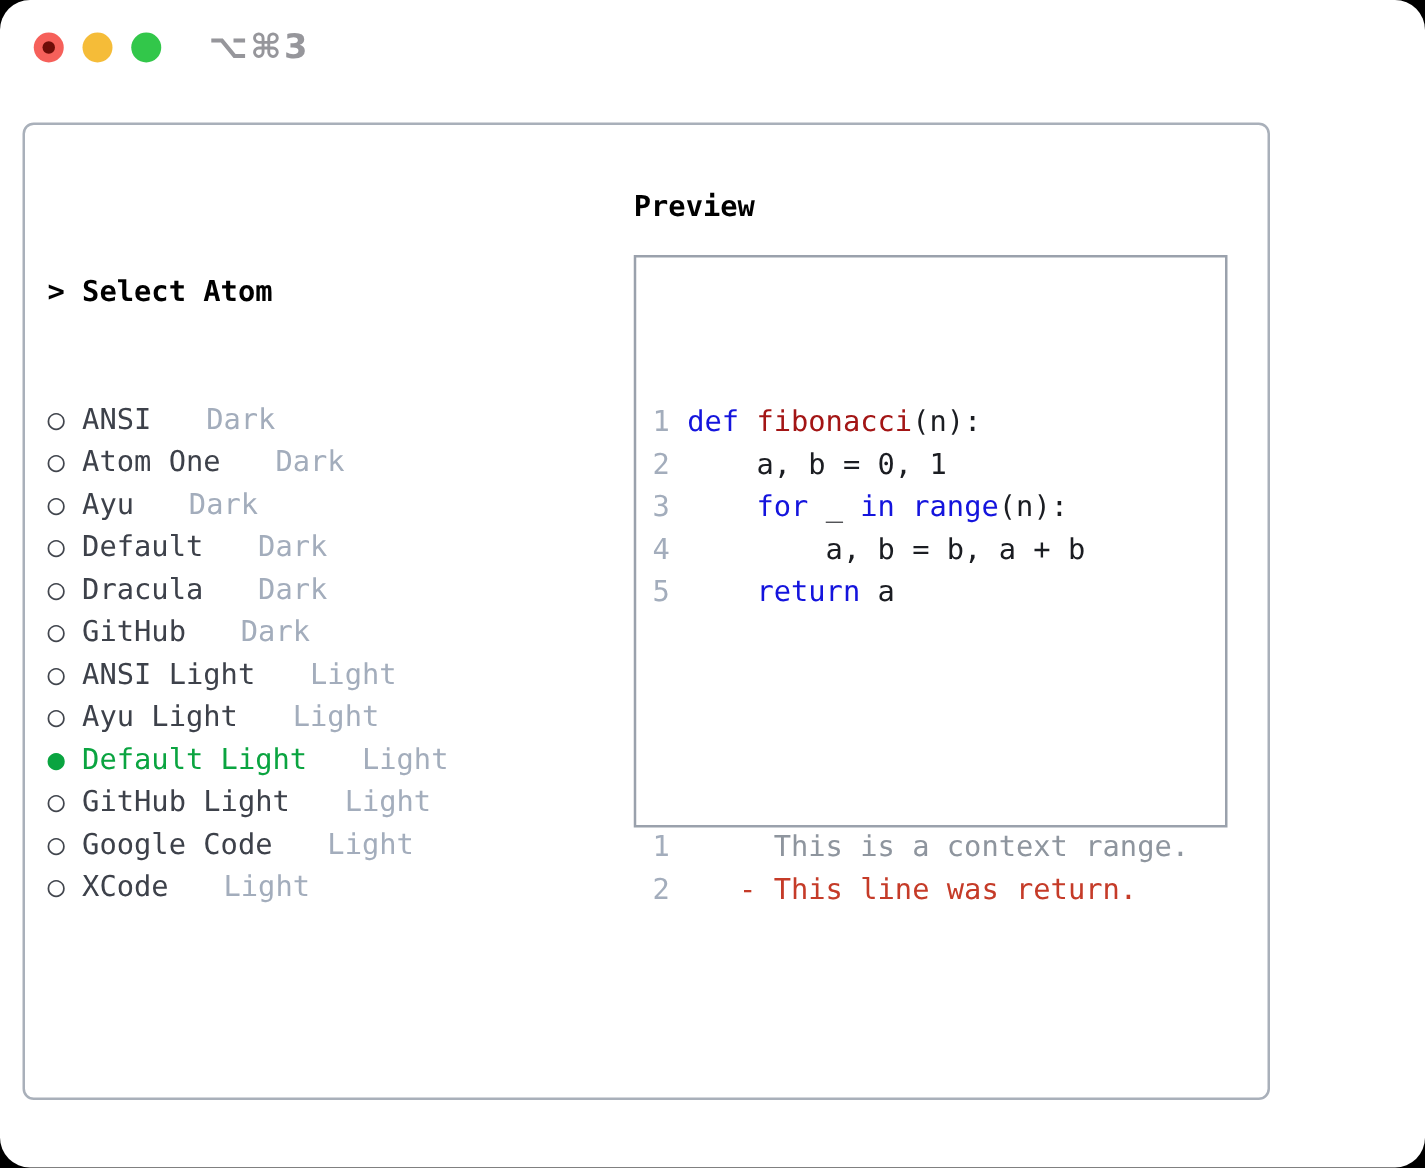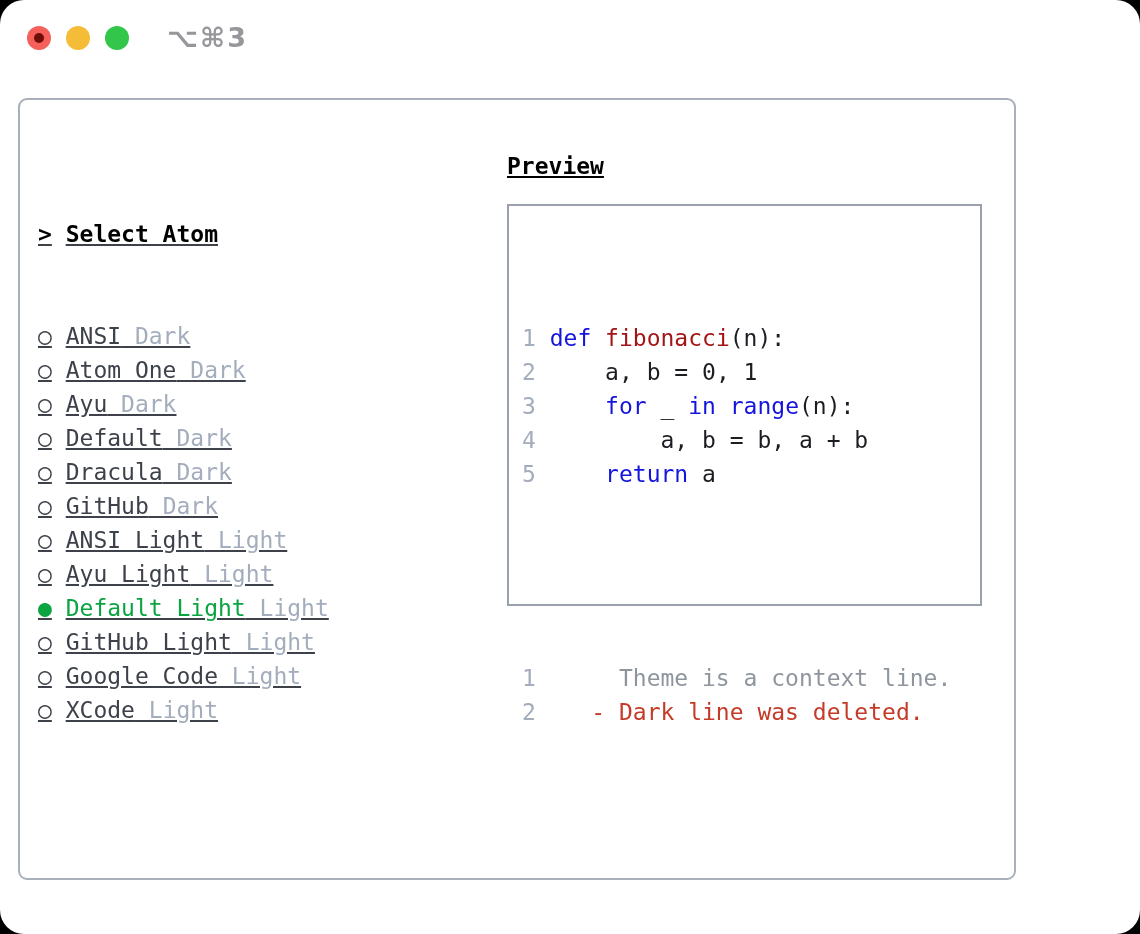--- a/index.html
+++ b/index.html
@@ -26,31 +26,31 @@
     font-family:"DejaVu Sans","Liberation Sans",sans-serif;
     font-size:27px;font-weight:600;letter-spacing:2px;color:#96969b;
   }
   
   .panel{
     position:absolute;left:18px;top:98px;width:994px;height:778px;
     border:2px solid var(--panel_border);border-radius:9px;background:#fff;
     font-size:23px;line-height:34px;color:var(--item_text);
   }
   .list-col{position:absolute;left:18px;top:49px;white-space:pre;}
-  .row{display:flex;height:34px;align-items:center;white-space:pre;text-decoration:underline;}
+  .row{display:flex;height:34px;align-items:center;white-space:pre;}
   .marker{display:inline-block;width:2ch;flex:0 0 auto;}
   .hdr{font-weight:bold;color:var(--header_black);}
   .radio-glyph{color:#42464e;}
-  .variant{color:var(--muted_gray);}
+  .variant{color:var(--muted_gray);margin-left:30px;}
   .sel .radio-glyph,.sel .opt-label{color:var(--accent_green);}
   .spacer{height:34px;}
   
   .preview-col{position:absolute;left:487px;top:49px;}
   .preview-box{
-    box-sizing:border-box;margin-top:21px;width:475px;height:402px;
+    box-sizing:border-box;margin-top:21px;width:475px;height:458px;
     border:2px solid #9aa1ac;padding:47px 0 0 13px;
     white-space:pre;color:var(--code_text);background:#fff;
   }
   .cline{height:34px;white-space:pre;}
   .lnum{color:var(--line_number_gray);}
   .tok-keyword{color:var(--keyword_blue);}
   .tok-function{color:var(--function_red);}
   .tok-plain{color:var(--code_text);}
   .diff-context{color:var(--context_gray);}
   .diff-deleted{color:var(--diff_deleted_red);}
@@ -86,18 +86,18 @@
       
 
       
     </div>
 
     <div class="preview-col">
       <div class="row hdr">Preview</div>
       <div class="preview-box">
         <div id="code-lines"><div class="cline"><span class="lnum">1</span> <span class="tok-keyword">def </span><span class="tok-function">fibonacci</span><span class="tok-plain">(n):</span></div><div class="cline"><span class="lnum">2</span> <span class="tok-plain">    a, b = 0, 1</span></div><div class="cline"><span class="lnum">3</span> <span class="tok-plain">    </span><span class="tok-keyword">for</span><span class="tok-plain"> _ </span><span class="tok-keyword">in</span><span class="tok-plain"> </span><span class="tok-keyword">range</span><span class="tok-plain">(n):</span></div><div class="cline"><span class="lnum">4</span> <span class="tok-plain">        a, b = b, a + b</span></div><div class="cline"><span class="lnum">5</span> <span class="tok-plain">    </span><span class="tok-keyword">return</span><span class="tok-plain"> a</span></div></div>
         <div class="spacer"></div>
-        <div id="diff-lines"><div class="cline"><span class="lnum">1</span>    <span class="diff-context">  Theme is a context line.</span></div><div class="cline"><span class="lnum">2</span>    <span class="diff-deleted">- Dark line was deleted.</span></div></div>
+        <div id="diff-lines"><div class="cline"><span class="lnum">1</span>    <span class="diff-context">  This is a context range.</span></div><div class="cline"><span class="lnum">2</span>    <span class="diff-deleted">- This line was return.</span></div></div>
       </div>
     </div>
 
   </div>
 </div>
 
 </body></html>

